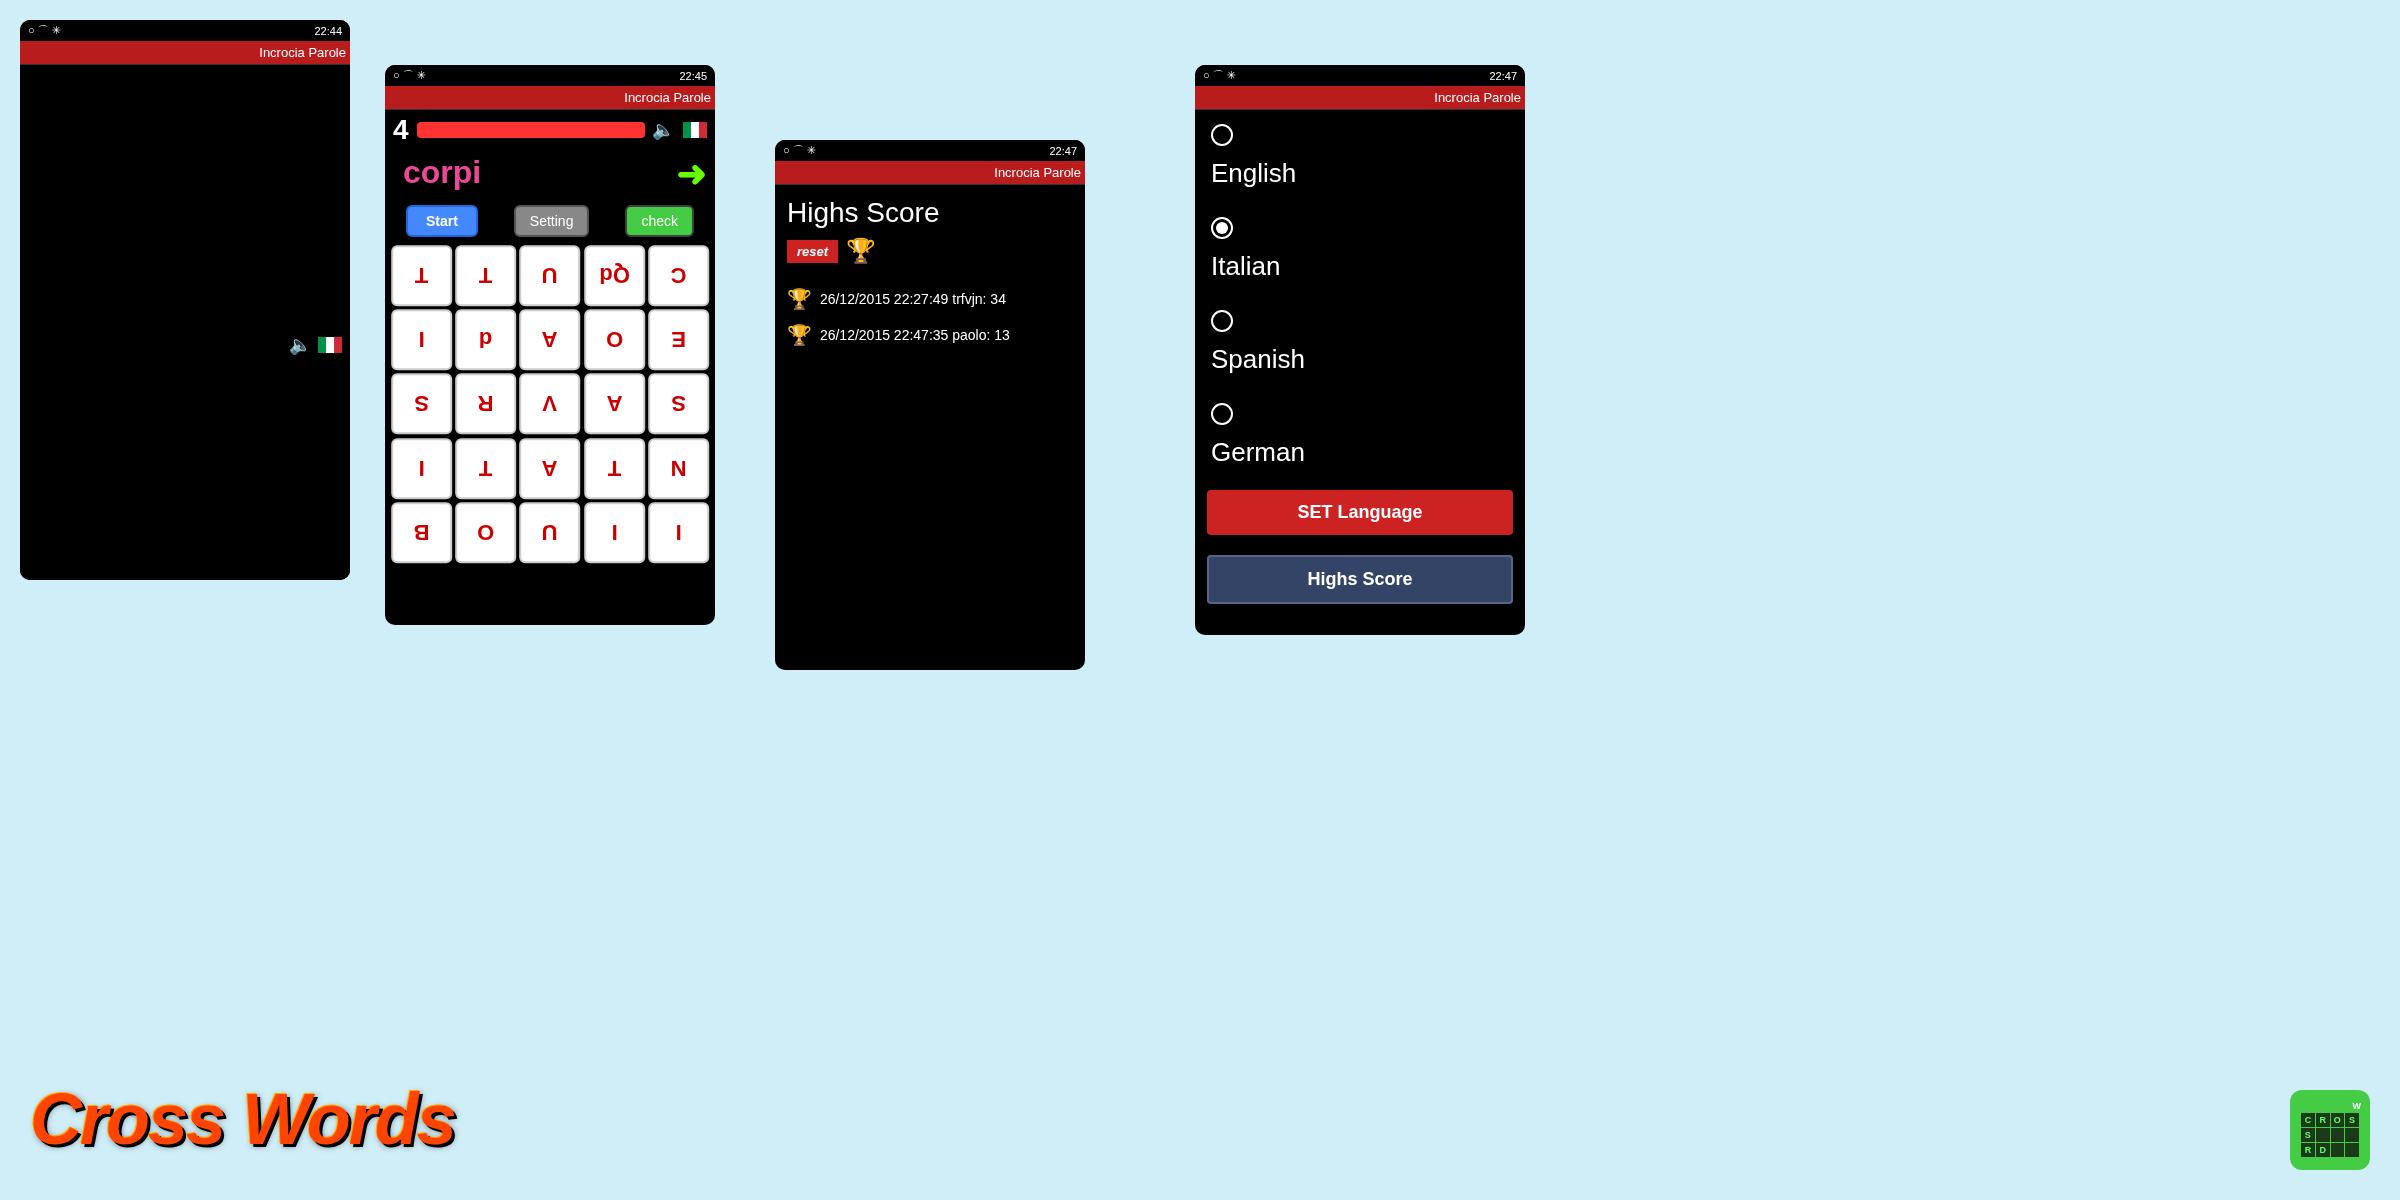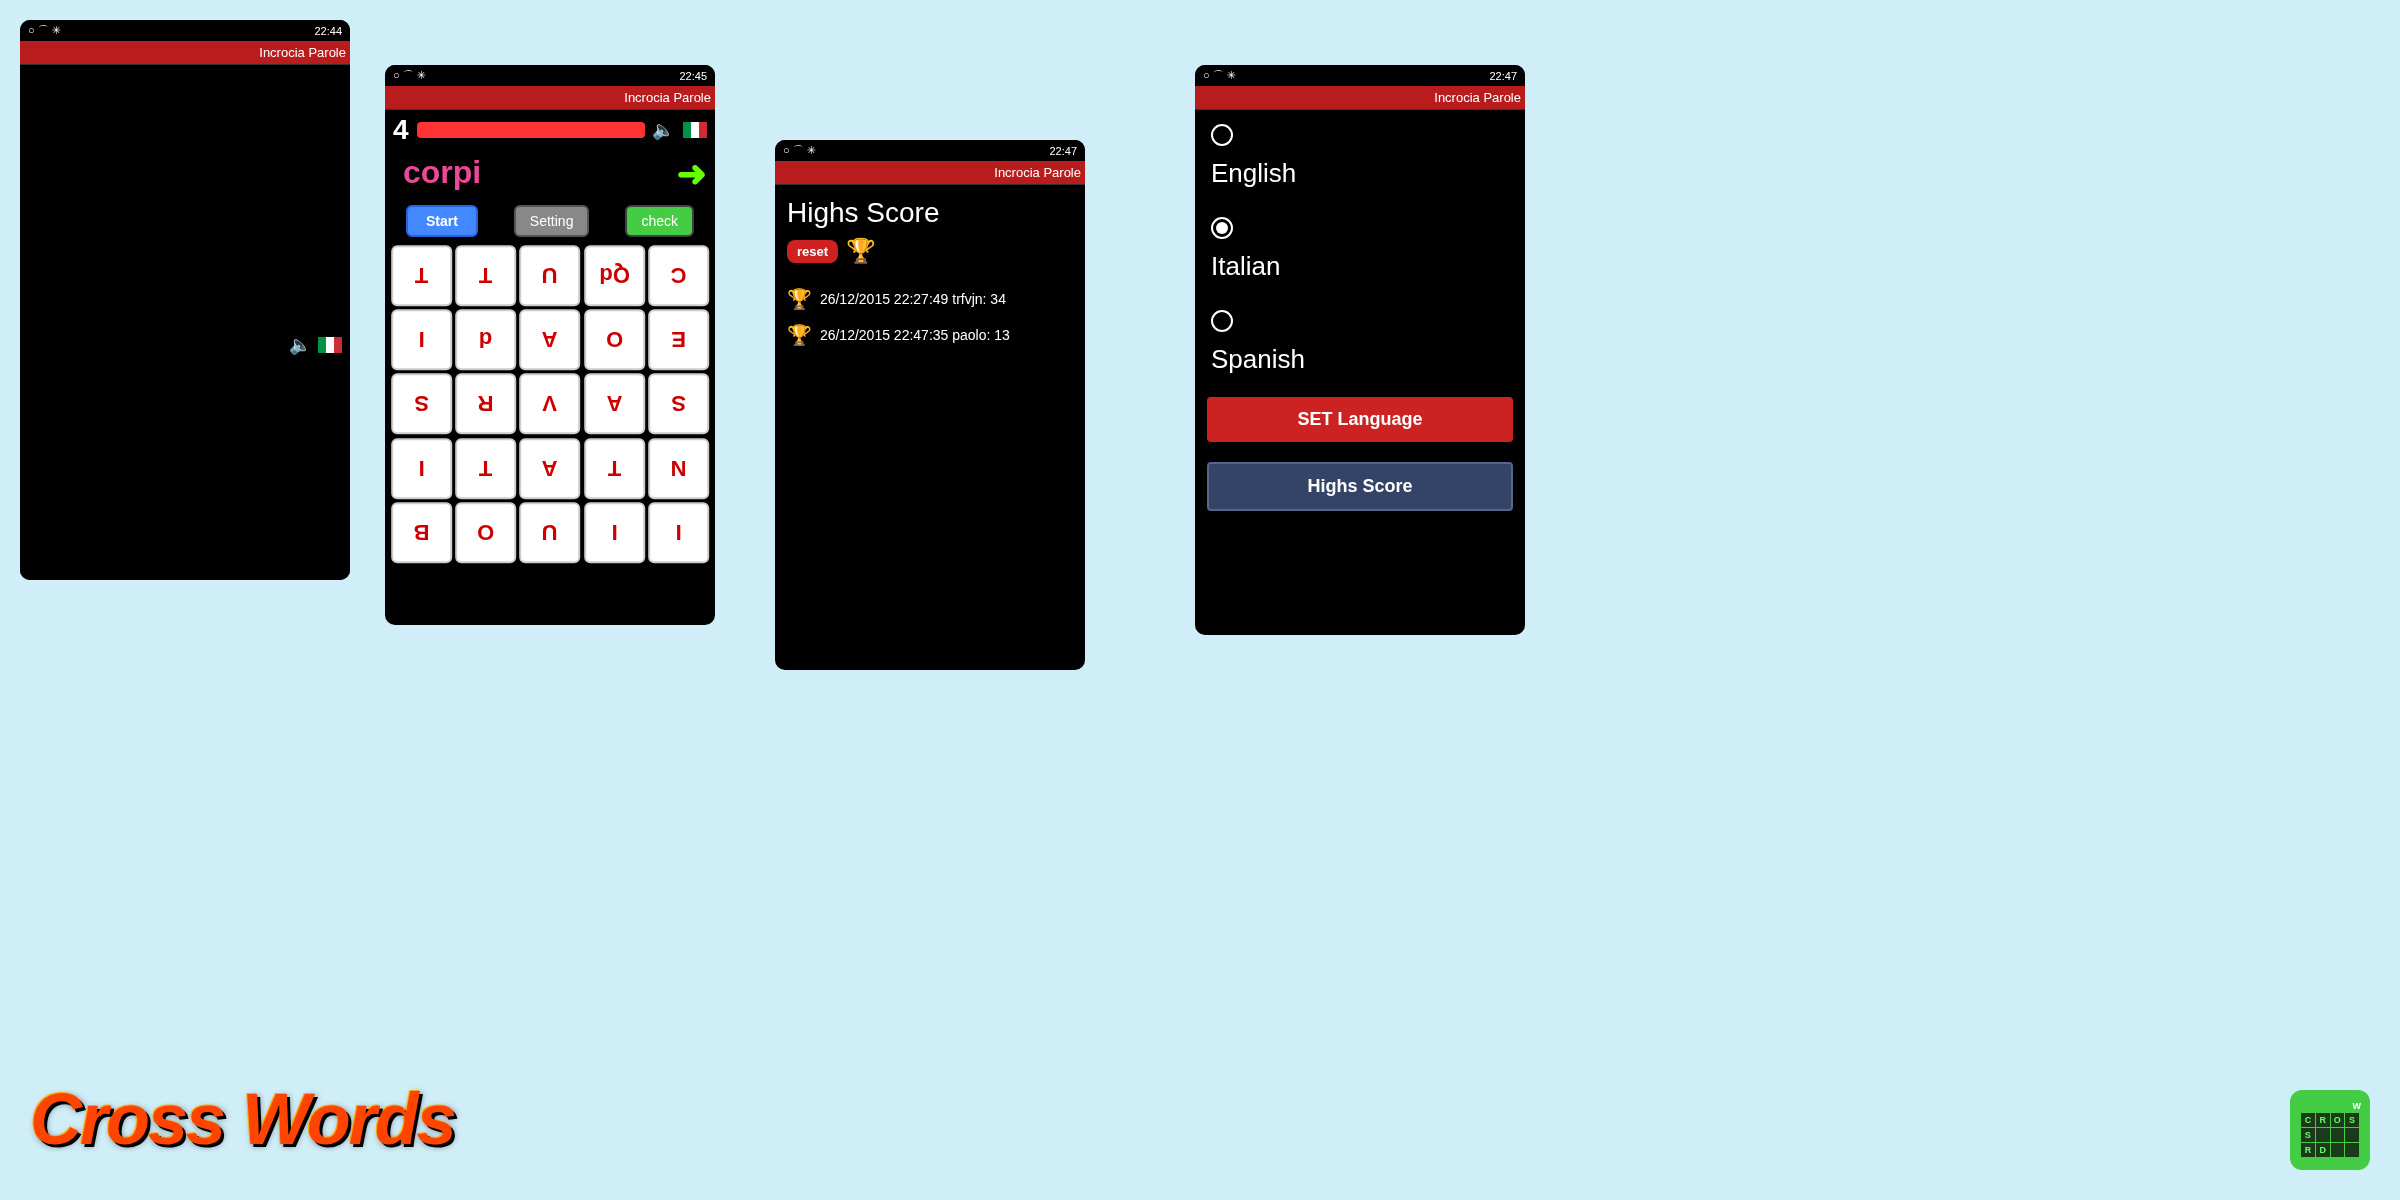--- a/index.html
+++ b/index.html
@@ -174,25 +174,26 @@
     .highs-controls {
       display: flex;
       align-items: center;
       gap: 8px;
       padding: 0 12px 12px;
     }
     .btn-reset {
       background: #cc2222;
       color: #fff;
       border: none;
-      border-radius: 8px;
+      border-radius: 0;
       padding: 4px 10px;
       font-size: 13px;
       font-weight: bold;
       cursor: pointer;
+      font-style: italic;
     }
     .trophy-icon { font-size: 24px; }
 
     .score-list {
       padding: 4px 12px;
     }
     .score-item {
       display: flex;
       align-items: center;
       gap: 8px;
@@ -406,20 +407,24 @@
   <div class="lang-option">
     <div class="radio-circle">
       <div class="radio-filled"></div>
     </div>
     <span>Italian</span>
   </div>
   <div class="lang-option">
     <div class="radio-circle"></div>
     <span>Spanish</span>
   </div>
+  <div class="lang-option">
+    <div class="radio-circle"></div>
+    <span>German</span>
+  </div>
 
   <button class="btn-set-language">SET Language</button>
   <button class="btn-highs-score">Highs Score</button>
 </div>
 
 <div class="cross-words-title">Cross Words</div>
 
 <div class="app-icon">
   <div style="color:#fff;font-size:9px;font-weight:bold;text-align:right;width:100%;padding-right:8px;letter-spacing:1px;">W</div>
   <div style="display:grid;grid-template-columns:repeat(4,1fr);gap:1px;width:62px;padding:2px;">

